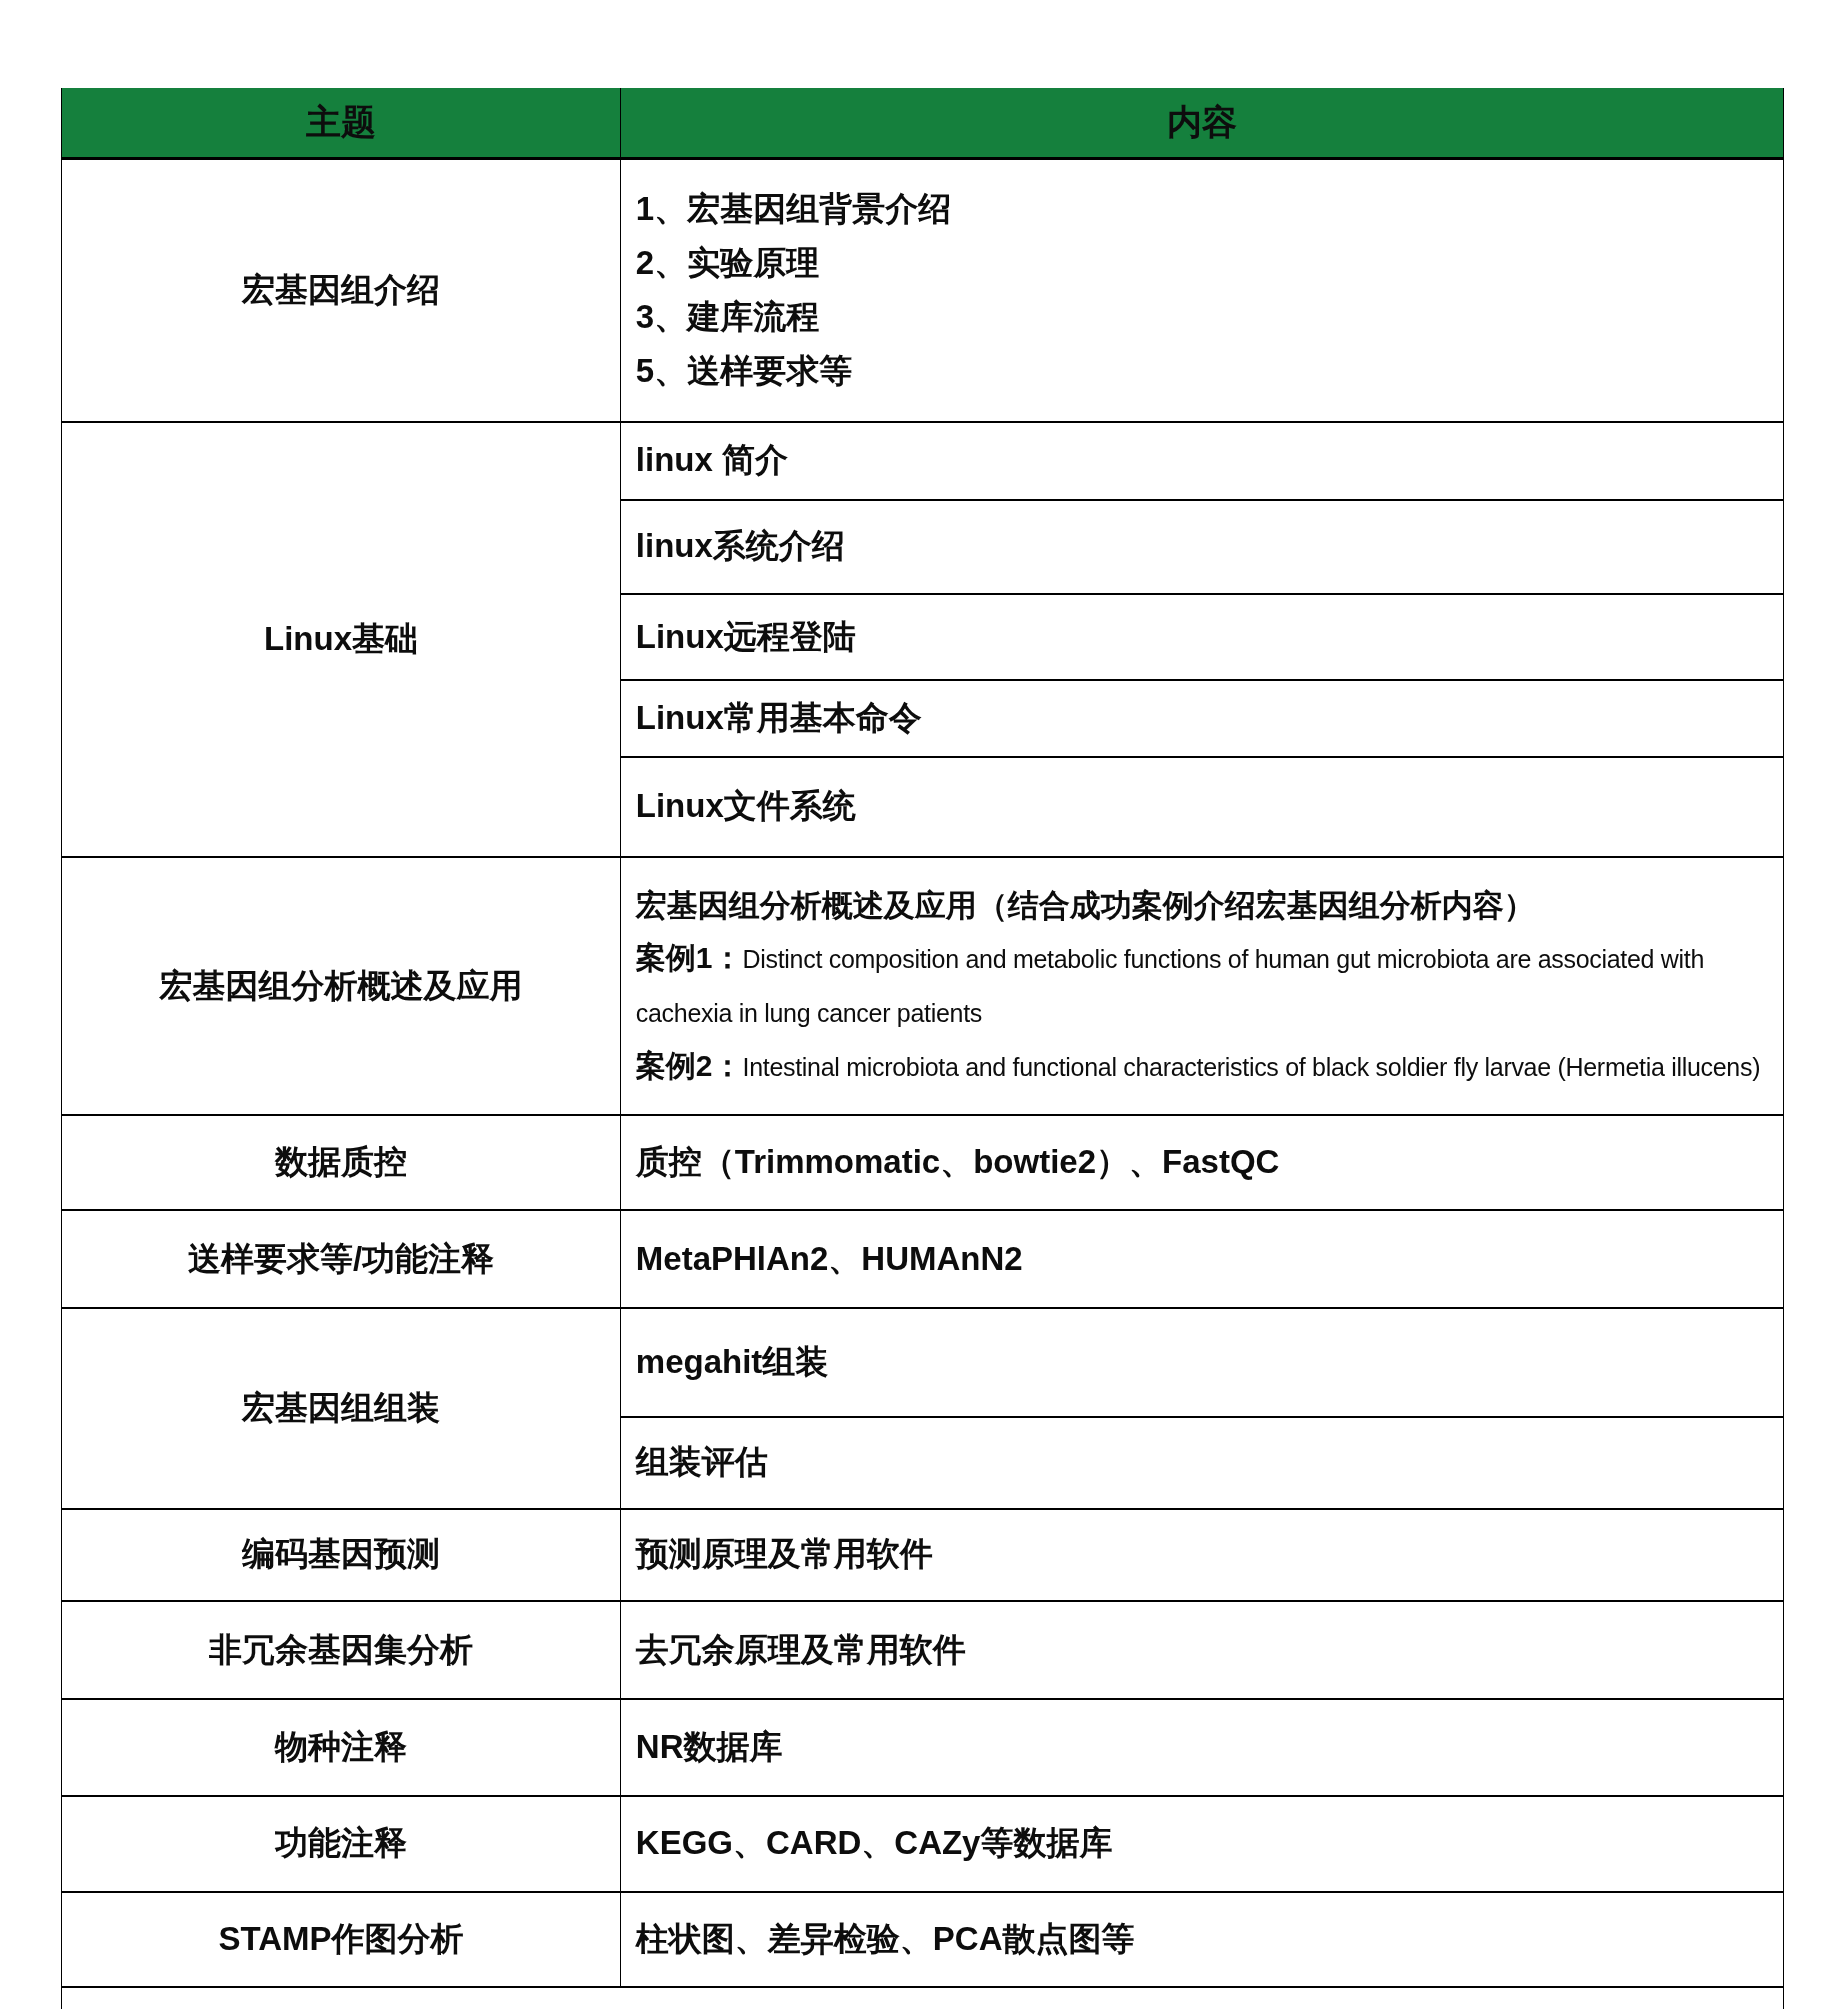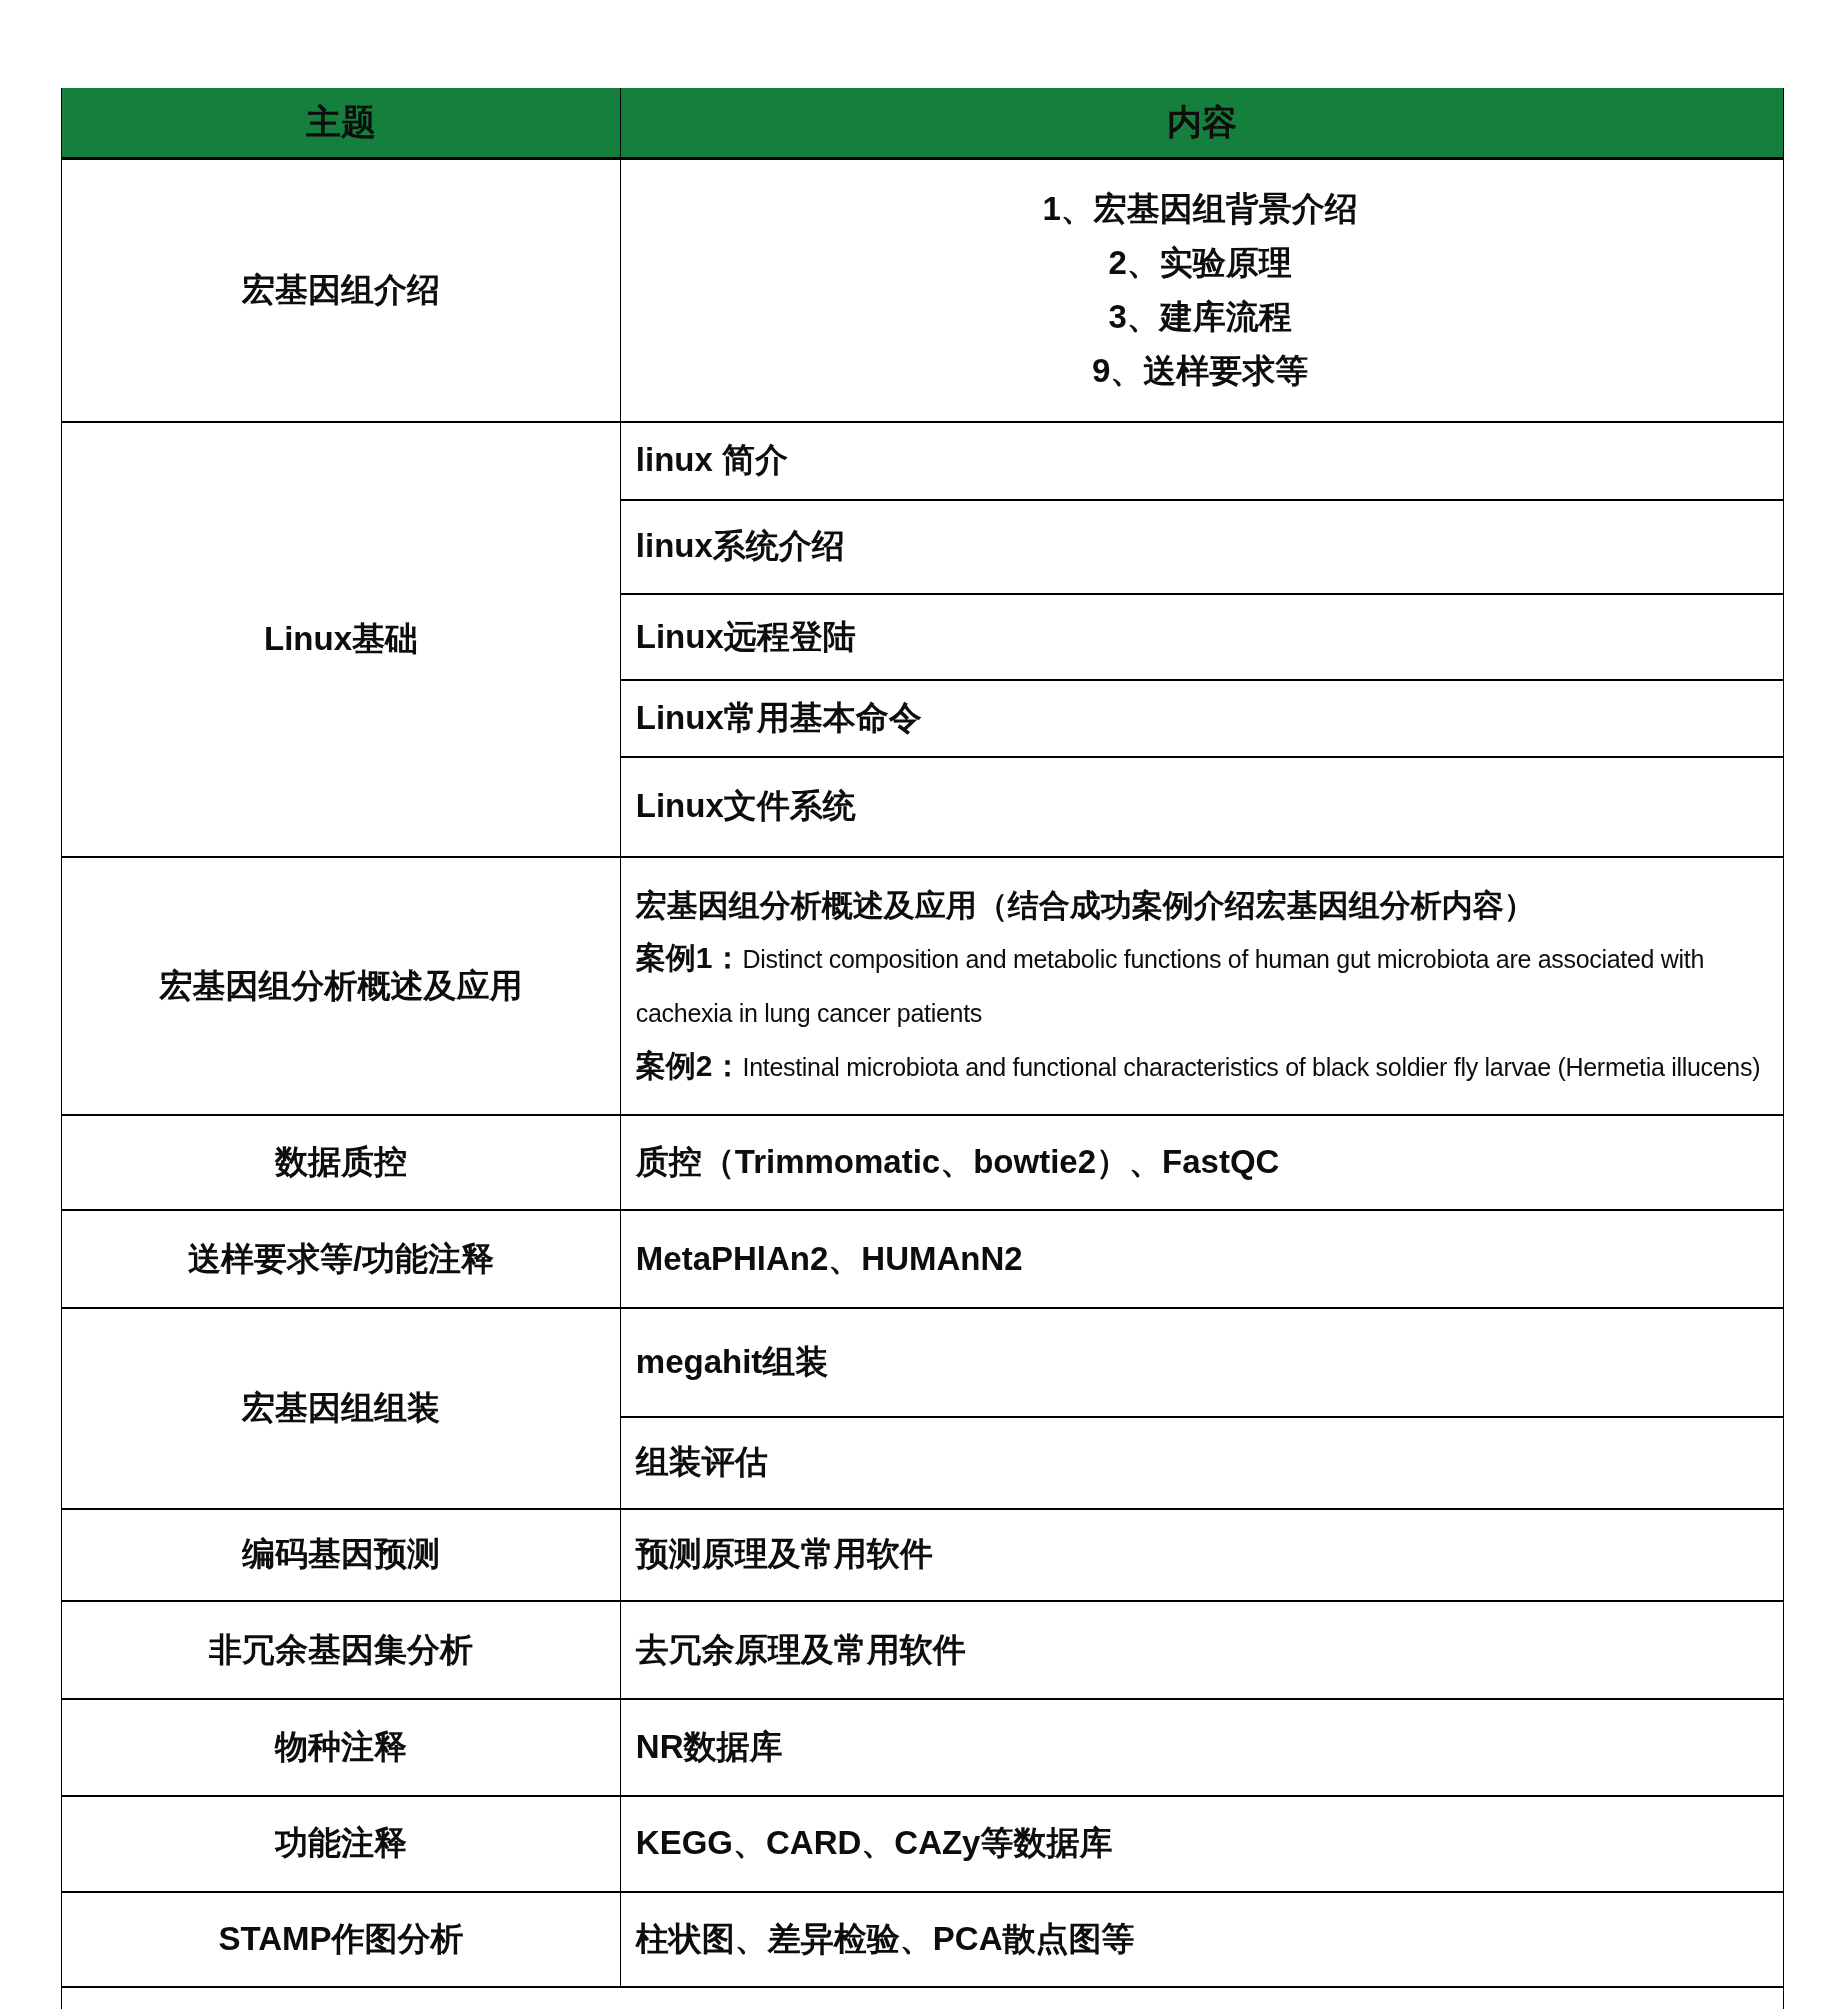--- a/index.html
+++ b/index.html
@@ -55,21 +55,21 @@
     padding: 7.4px 18.5px 7.4px 14.8px;
   }
   td.merged {
     text-align: center;
     font-size: 33px;
     font-weight: 600;
   }
 
   
   tr.h75  > *{ height: 67px; }
-  tr.h267 td { height: 246px; text-align: center; }
+  tr.h267 td { height: 246px; }
   tr.h72  td { height: 61px; }
   tr.h90  td { height: 78px; margin-left: 36px; }
   tr.h81  td { height: 69px; }
   tr.h71  td { height: 60px; }
   tr.h96  td { height: 83px; }
   tr.h268 td { height: 242px; }
   tr.h94  td { height: 81px; }
   tr.h106 td { height: 92px; }
   tr.h87  td { height: 75px; }
   tr.h88  td { height: 76px; }
@@ -115,21 +115,21 @@
       <th class="topic-h">主题</th>
       <th class="content-h">内容</th>
     </tr>
 
     <tr class="h267">
       <td class="topic">宏基因组介绍</td>
       <td class="content">
         <div class="list-line">1、宏基因组背景介绍</div>
         <div class="list-line">2、实验原理</div>
         <div class="list-line">3、建库流程</div>
-        <div class="list-line">9、送样要求等</div>
+        <div class="list-line">5、送样要求等</div>
       </td>
     </tr>
 
     <tr class="h72">
       <td class="topic" rowspan="5">Linux基础</td>
       <td class="content">linux 简介</td>
     </tr>
     <tr class="h90">
       <td class="content">linux系统介绍</td>
     </tr>

